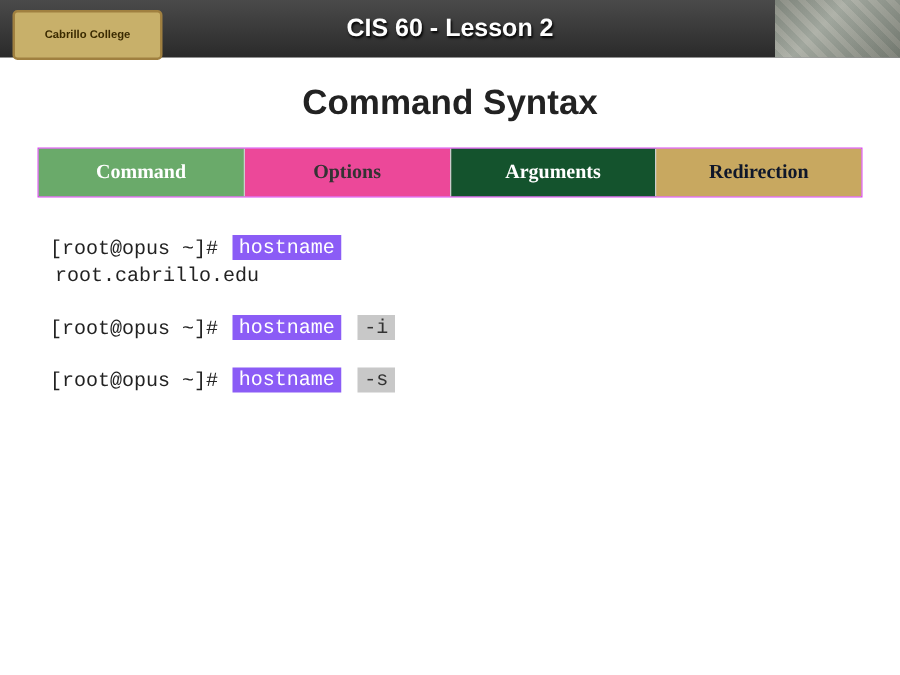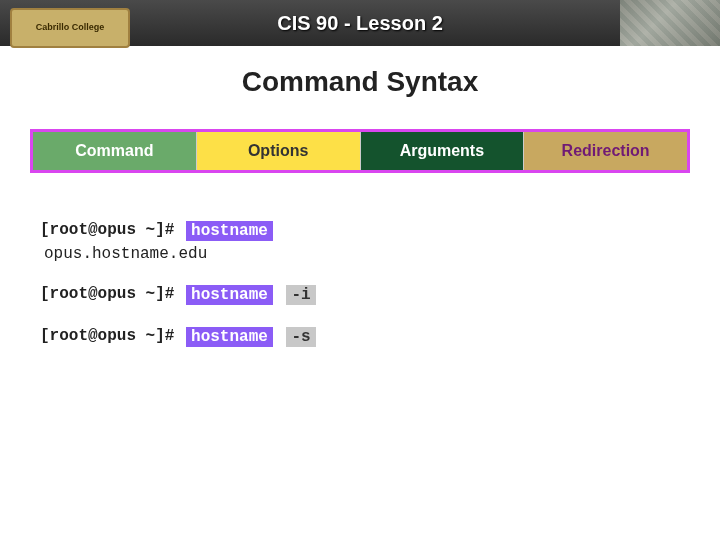--- a/index.html
+++ b/index.html
@@ -75,74 +75,74 @@
       background: #ffffff;
       padding: 20px 30px;
     }
 
     
     .page-title {
       font-size: 28px;
       font-weight: bold;
       color: #222;
       text-align: center;
-      margin-bottom: 31px;
+      margin-bottom: 20px;
     }
 
     
     .syntax-table {
       display: flex;
       width: 100%;
-      margin-bottom: 48px;
-      border: 3px solid #d946ef;
+      margin-bottom: 30px;
+      border: 1px solid #d946ef;
+      font-family: Liberation Serif, serif;
     }
     .syntax-cell {
       flex: 1;
       padding: 10px 16px;
       font-size: 16px;
       font-weight: bold;
       text-align: center;
       border-right: 1px solid #ccc;
     }
     .syntax-cell:last-child {
       border-right: none;
     }
     .cell-command {
       background: #6aaa6a;
       color: #fff;
     }
     .cell-options {
-      background: #fde047;
+      background: #ec4899;
       color: #333;
     }
     .cell-arguments {
       background: #14532d;
       color: #fff;
     }
     .cell-redirection {
       background: #c8a860;
-      color: #701a75;
+      color: #0f172a;
     }
 
     
     .examples {
       padding: 0 10px;
     }
     .example-block {
       margin-bottom: 22px;
     }
     .cmd-line {
       font-family: 'Courier New', Courier, monospace;
       font-size: 16px;
       color: #222;
       margin-bottom: 4px;
       display: flex;
-      align-items: flex-start;
+      align-items: flex-end;
       gap: 0;
-      font-weight: bold;
     }
     .cmd-prompt {
       color: #222;
     }
     .cmd-name {
       background: #8b5cf6;
       color: #fff;
       padding: 1px 5px;
       margin: 0 2px;
     }
@@ -160,21 +160,21 @@
       margin-top: 2px;
     }
   </style>
 </head>
 <body>
 
 <div class="header-bar">
   <div class="header-logo">
     <div class="logo-text">Cabrillo College</div>
   </div>
-  <div class="header-title">CIS 90 - Lesson 2</div>
+  <div class="header-title">CIS 60 - Lesson 2</div>
   <div class="header-photo">
     <div class="header-photo-overlay"></div>
   </div>
 </div>
 
 <div class="main-content">
 
   <div class="page-title">Command Syntax</div>
 
   <div class="syntax-table">
@@ -185,21 +185,21 @@
   </div>
 
   <div class="examples">
 
     <div class="example-block">
       <div class="cmd-line">
         <span class="cmd-prompt">[root@opus ~]#</span>
         &nbsp;
         <span class="cmd-name">hostname</span>
       </div>
-      <div class="cmd-output">opus.hostname.edu</div>
+      <div class="cmd-output">root.cabrillo.edu</div>
     </div>
 
     <div class="example-block">
       <div class="cmd-line">
         <span class="cmd-prompt">[root@opus ~]#</span>
         &nbsp;
         <span class="cmd-name">hostname</span>
         &nbsp;
         <span class="cmd-option">-i</span>
       </div>

